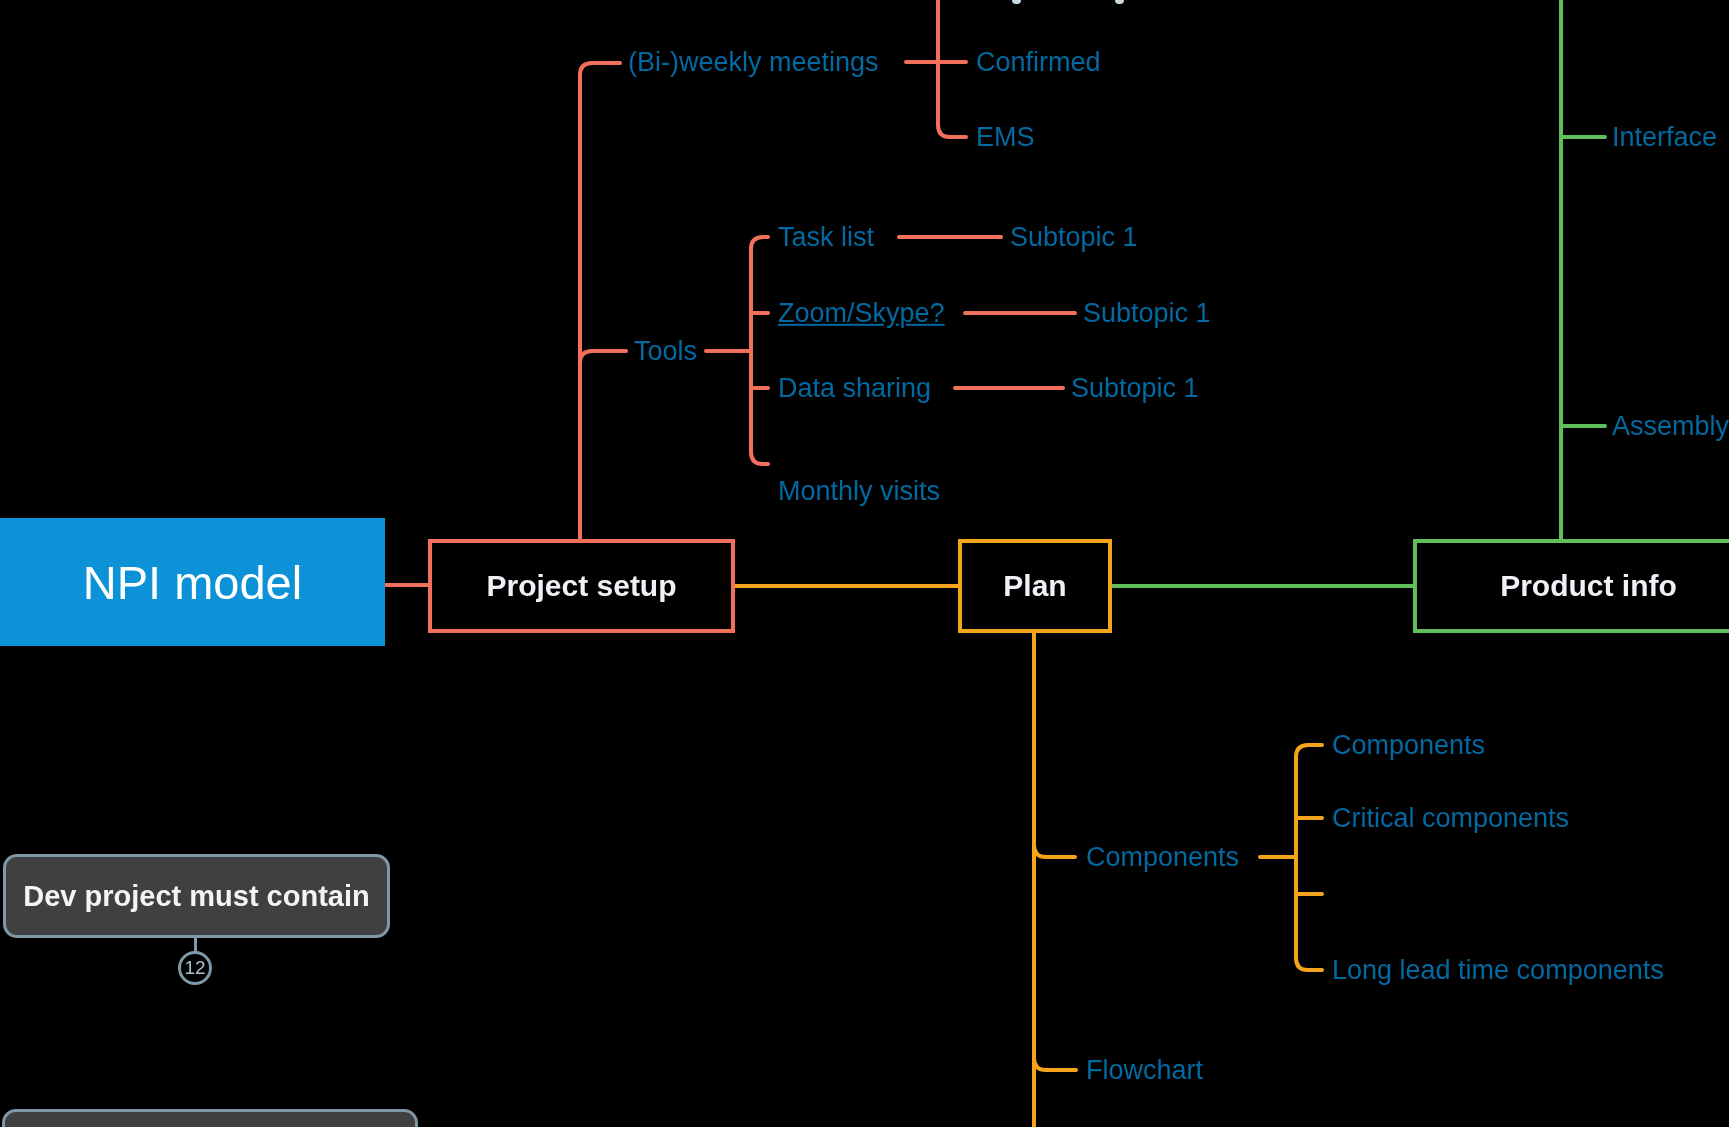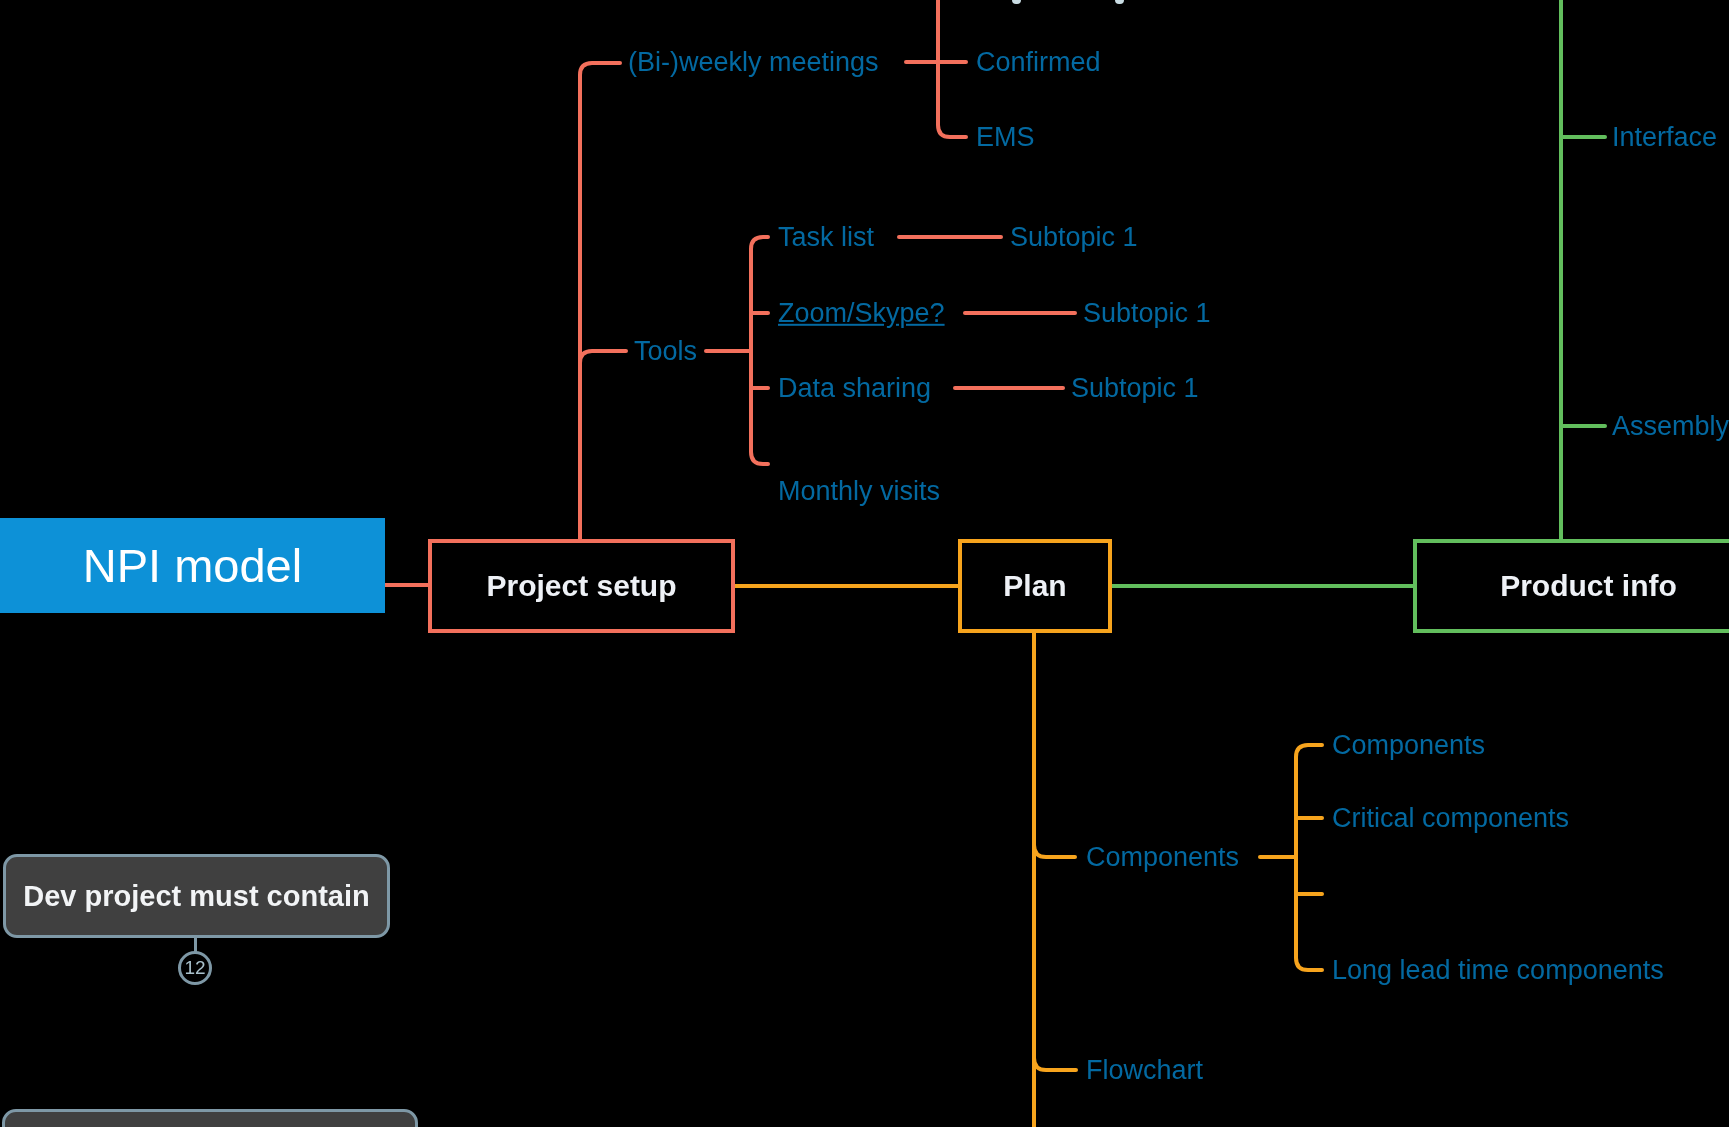--- a/index.html
+++ b/index.html
@@ -48,21 +48,21 @@
     color: #eef1f6;
     white-space: nowrap;
   }
   .topic-ps   { border-color: #f3705c; }
   .topic-plan { border-color: #f7a41d; }
   .topic-prod { border-color: #62be5d; }
   
   .root-box {
     position: absolute;
     left: 0; top: 518px;
-    width: 385px; height: 95px;
+    width: 385px; height: 128px;
     background: #0d91d7;
     display: flex;
     align-items: center;
     justify-content: center;
   }
   .root-box .root-label {
     font-size: 47px;
     color: #ffffff;
     white-space: nowrap;
   }

